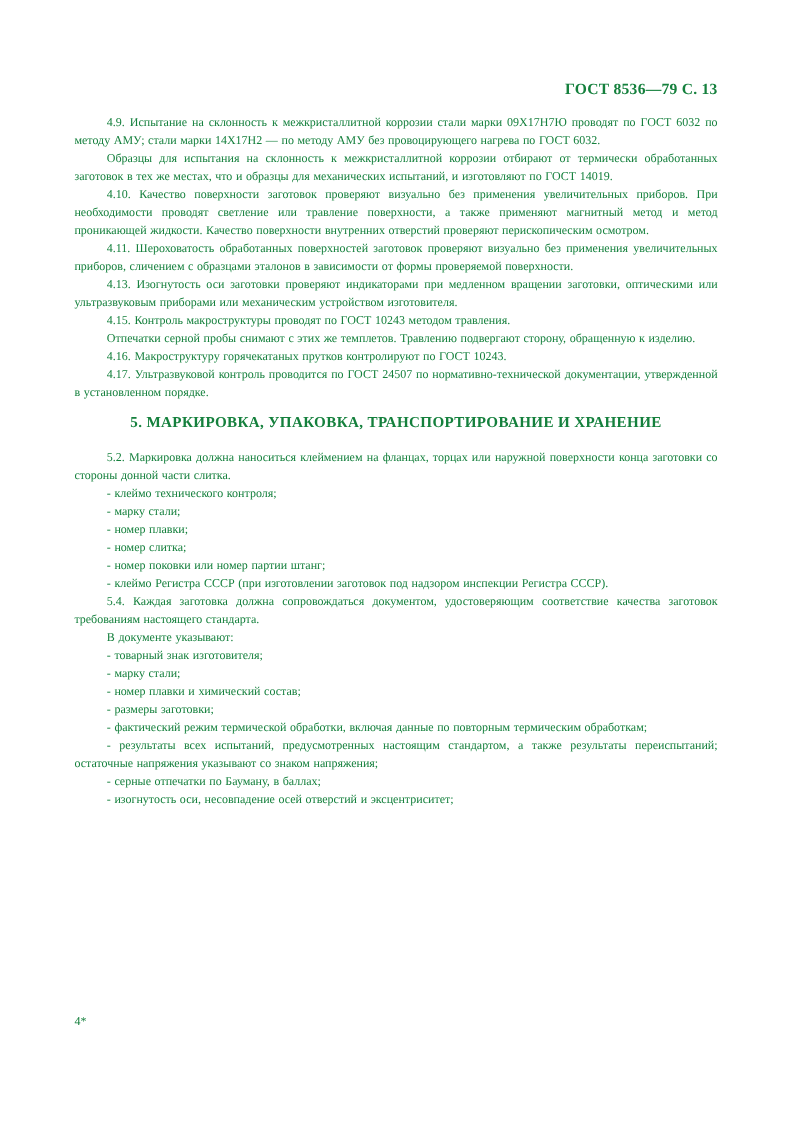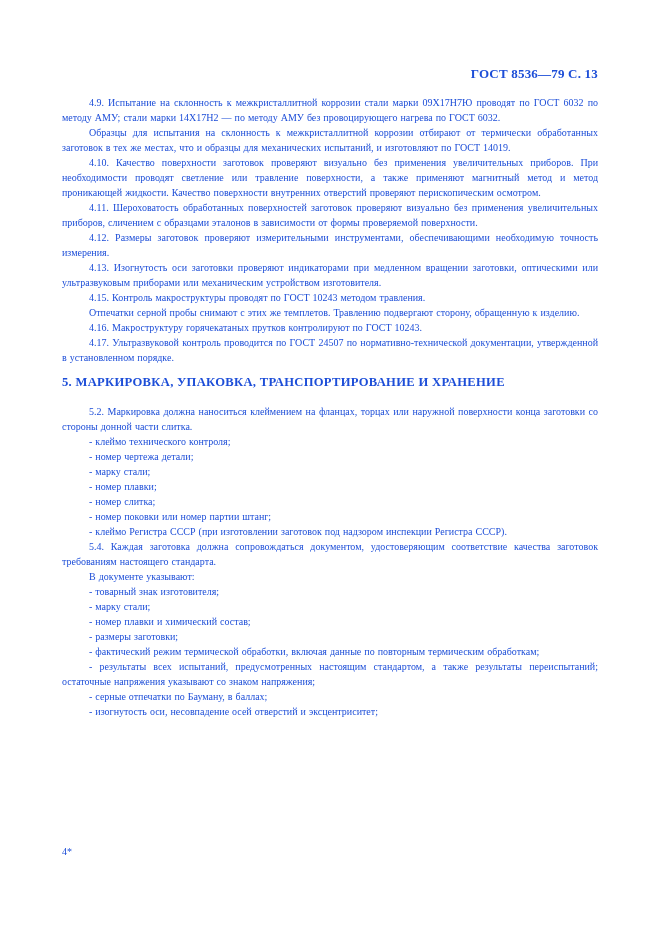--- a/index.html
+++ b/index.html
@@ -7,21 +7,21 @@
     padding: 0;
     background: #ffffff;
   }
   .page {
     position: relative;
     width: 661px;
     height: 936px;
     background: #ffffff;
     overflow: hidden;
     font-family: "Liberation Serif", "DejaVu Serif", serif;
-    color: #1d4ed8;
+    color: #15803d;
   }
   .content {
     position: absolute;
     left: 62px;
     top: 66px;
     width: 536px;
   }
   .doc-header {
     text-align: right;
     font-weight: bold;
@@ -38,20 +38,21 @@
     text-indent: 27px;
     word-spacing: 0.5px;
   }
   .content p.bold {
     font-weight: bold;
   }
   .section-heading {
     font-weight: bold;
     font-size: 12.6px;
     line-height: 15px;
+    text-align: center;
     margin: 10px 0 14px 0;
     letter-spacing: 0.3px;
   }
   .footer-mark {
     position: absolute;
     left: 62px;
     top: 846px;
     font-size: 10px;
     line-height: 12px;
   }
@@ -61,33 +62,31 @@
 
 <div class="page">
   <div class="content">
 
     <div class="doc-header">ГОСТ 8536—79 С. 13</div>
 
     <p>4.9. Испытание на склонность к межкристаллитной коррозии стали марки 09Х17Н7Ю проводят по ГОСТ 6032 по методу АМУ; стали марки 14Х17Н2 — по методу АМУ без провоцирующего нагрева по ГОСТ 6032.</p>
     <p>Образцы для испытания на склонность к межкристаллитной коррозии отбирают от термически обработанных заготовок в тех же местах, что и образцы для механических испытаний, и изготовляют по ГОСТ 14019.</p>
     <p>4.10. Качество поверхности заготовок проверяют визуально без применения увеличительных приборов. При необходимости проводят светление или травление поверхности, а также применяют магнитный метод и метод проникающей жидкости. Качество поверхности внутренних отверстий проверяют перископическим осмотром.</p>
     <p>4.11. Шероховатость обработанных поверхностей заготовок проверяют визуально без применения увеличительных приборов, сличением с образцами эталонов в зависимости от формы проверяемой поверхности.</p>
-    <p>4.12. Размеры заготовок проверяют измерительными инструментами, обеспечивающими необходимую точность измерения.</p>
     <p>4.13. Изогнутость оси заготовки проверяют индикаторами при медленном вращении заготовки, оптическими или ультразвуковым приборами или механическим устройством изготовителя.</p>
     <p>4.15. Контроль макроструктуры проводят по ГОСТ 10243 методом травления.</p>
     <p>Отпечатки серной пробы снимают с этих же темплетов. Травлению подвергают сторону, обращенную к изделию.</p>
     <p>4.16. Макроструктуру горячекатаных прутков контролируют по ГОСТ 10243.</p>
     <p>4.17. Ультразвуковой контроль проводится по ГОСТ 24507 по нормативно-технической документации, утвержденной в установленном порядке.</p>
 
     <div class="section-heading">5. МАРКИРОВКА, УПАКОВКА, ТРАНСПОРТИРОВАНИЕ И ХРАНЕНИЕ</div>
 
     <p>5.2. Маркировка должна наноситься клеймением на фланцах, торцах или наружной поверхности конца заготовки со стороны донной части слитка.</p>
 
     <p>- клеймо технического контроля;</p>
-    <p>- номер чертежа детали;</p>
     <p>- марку стали;</p>
     <p>- номер плавки;</p>
     <p>- номер слитка;</p>
     <p>- номер поковки или номер партии штанг;</p>
     <p>- клеймо Регистра СССР (при изготовлении заготовок под надзором инспекции Регистра СССР).</p>
 
     <p>5.4. Каждая заготовка должна сопровождаться документом, удостоверяющим соответствие качества заготовок требованиям настоящего стандарта.</p>
     <p>В документе указывают:</p>
 
     <p>- товарный знак изготовителя;</p>

